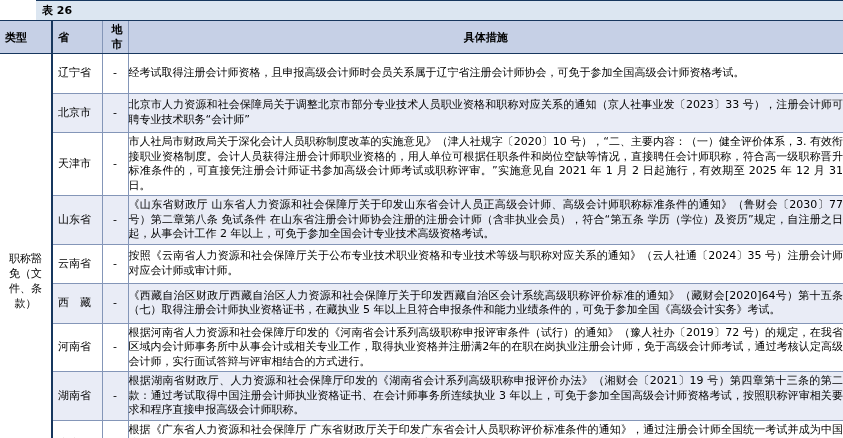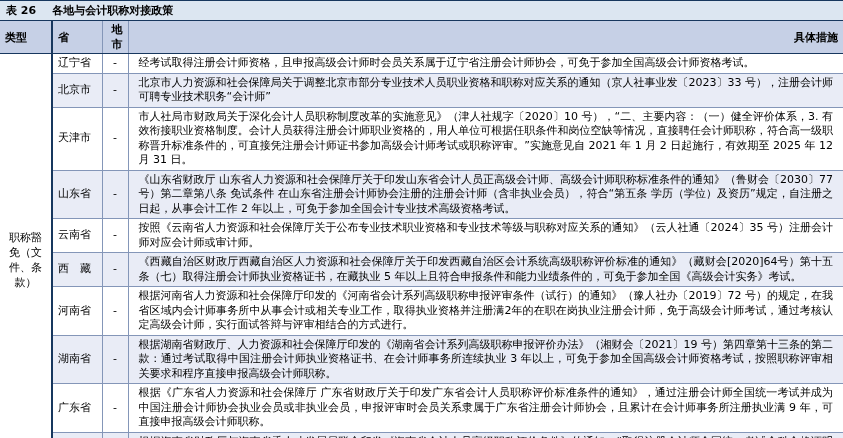--- a/index.html
+++ b/index.html
@@ -7,59 +7,59 @@
     width:843px;height:438px;box-sizing:border-box;overflow:hidden;
     font-family:"DejaVu Sans",sans-serif;font-size:11px;color:#000;
     background:#fff;
   }
   .title-bar{
     display:flex;align-items:center;gap:16px;
     height:20px;padding:0 6px;box-sizing:border-box;
     background:var(--title-bg,#dce6f1);
     border-top:1px solid var(--border-dark,#17375e);
     font-weight:bold;
+    margin-left:36px;
   }
   table{
     width:843px;border-collapse:collapse;table-layout:fixed;
     border-bottom:2.5px solid var(--border-dark,#17375e);
   }
   col.c1{width:52px}
   col.c2{width:50px}
   col.c3{width:26px}
   thead th{
     background:var(--header-bg,#c6d0e6);
     font-weight:bold;text-align:left;
     height:17px;padding:1px 5px;
     border-top:1px solid var(--border-dark,#17375e);
     border-bottom:1px solid var(--border-dark,#17375e);
   }
-  thead th.center{text-align:right;}
+  thead th.center{text-align:center;}
   td{
-    padding:2px 5px;vertical-align:middle;
+    padding:12px 5px;vertical-align:middle;
     background:var(--row-bg,#ffffff);
     line-height:14.5px;word-break:break-all;
   }
   tbody tr + tr td{border-top:1px solid var(--border-light,#8496b8);}
   .bl-dark{border-left:2px solid var(--border-dark,#17375e);}
   .bl-light{border-left:1px solid var(--border-light,#8496b8);text-align:right;}
   td.type-cell{
     text-align:center;vertical-align:middle;background:#fff;
     padding:2px 4px;line-height:15px;
   }
   td.city-cell{text-align:center;}
-  td.measures{ text-align:justify;padding:2px 10px; }
+  td.measures{ text-align:justify;padding:2px 0; }
   tr.stripe td{background:var(--stripe-bg,#e9ecf6);}
 </style>
 </head>
 <body>
 
 <div class="doc">
   <div class="title-bar">
     <span>表 26</span>
-    <span>各地与会计职称对接政策</span>
   </div>
 
   <table>
     <colgroup>
         <col class="c1">
         <col class="c2">
         <col class="c3">
         <col class="c4">
       </colgroup>
     <thead>

